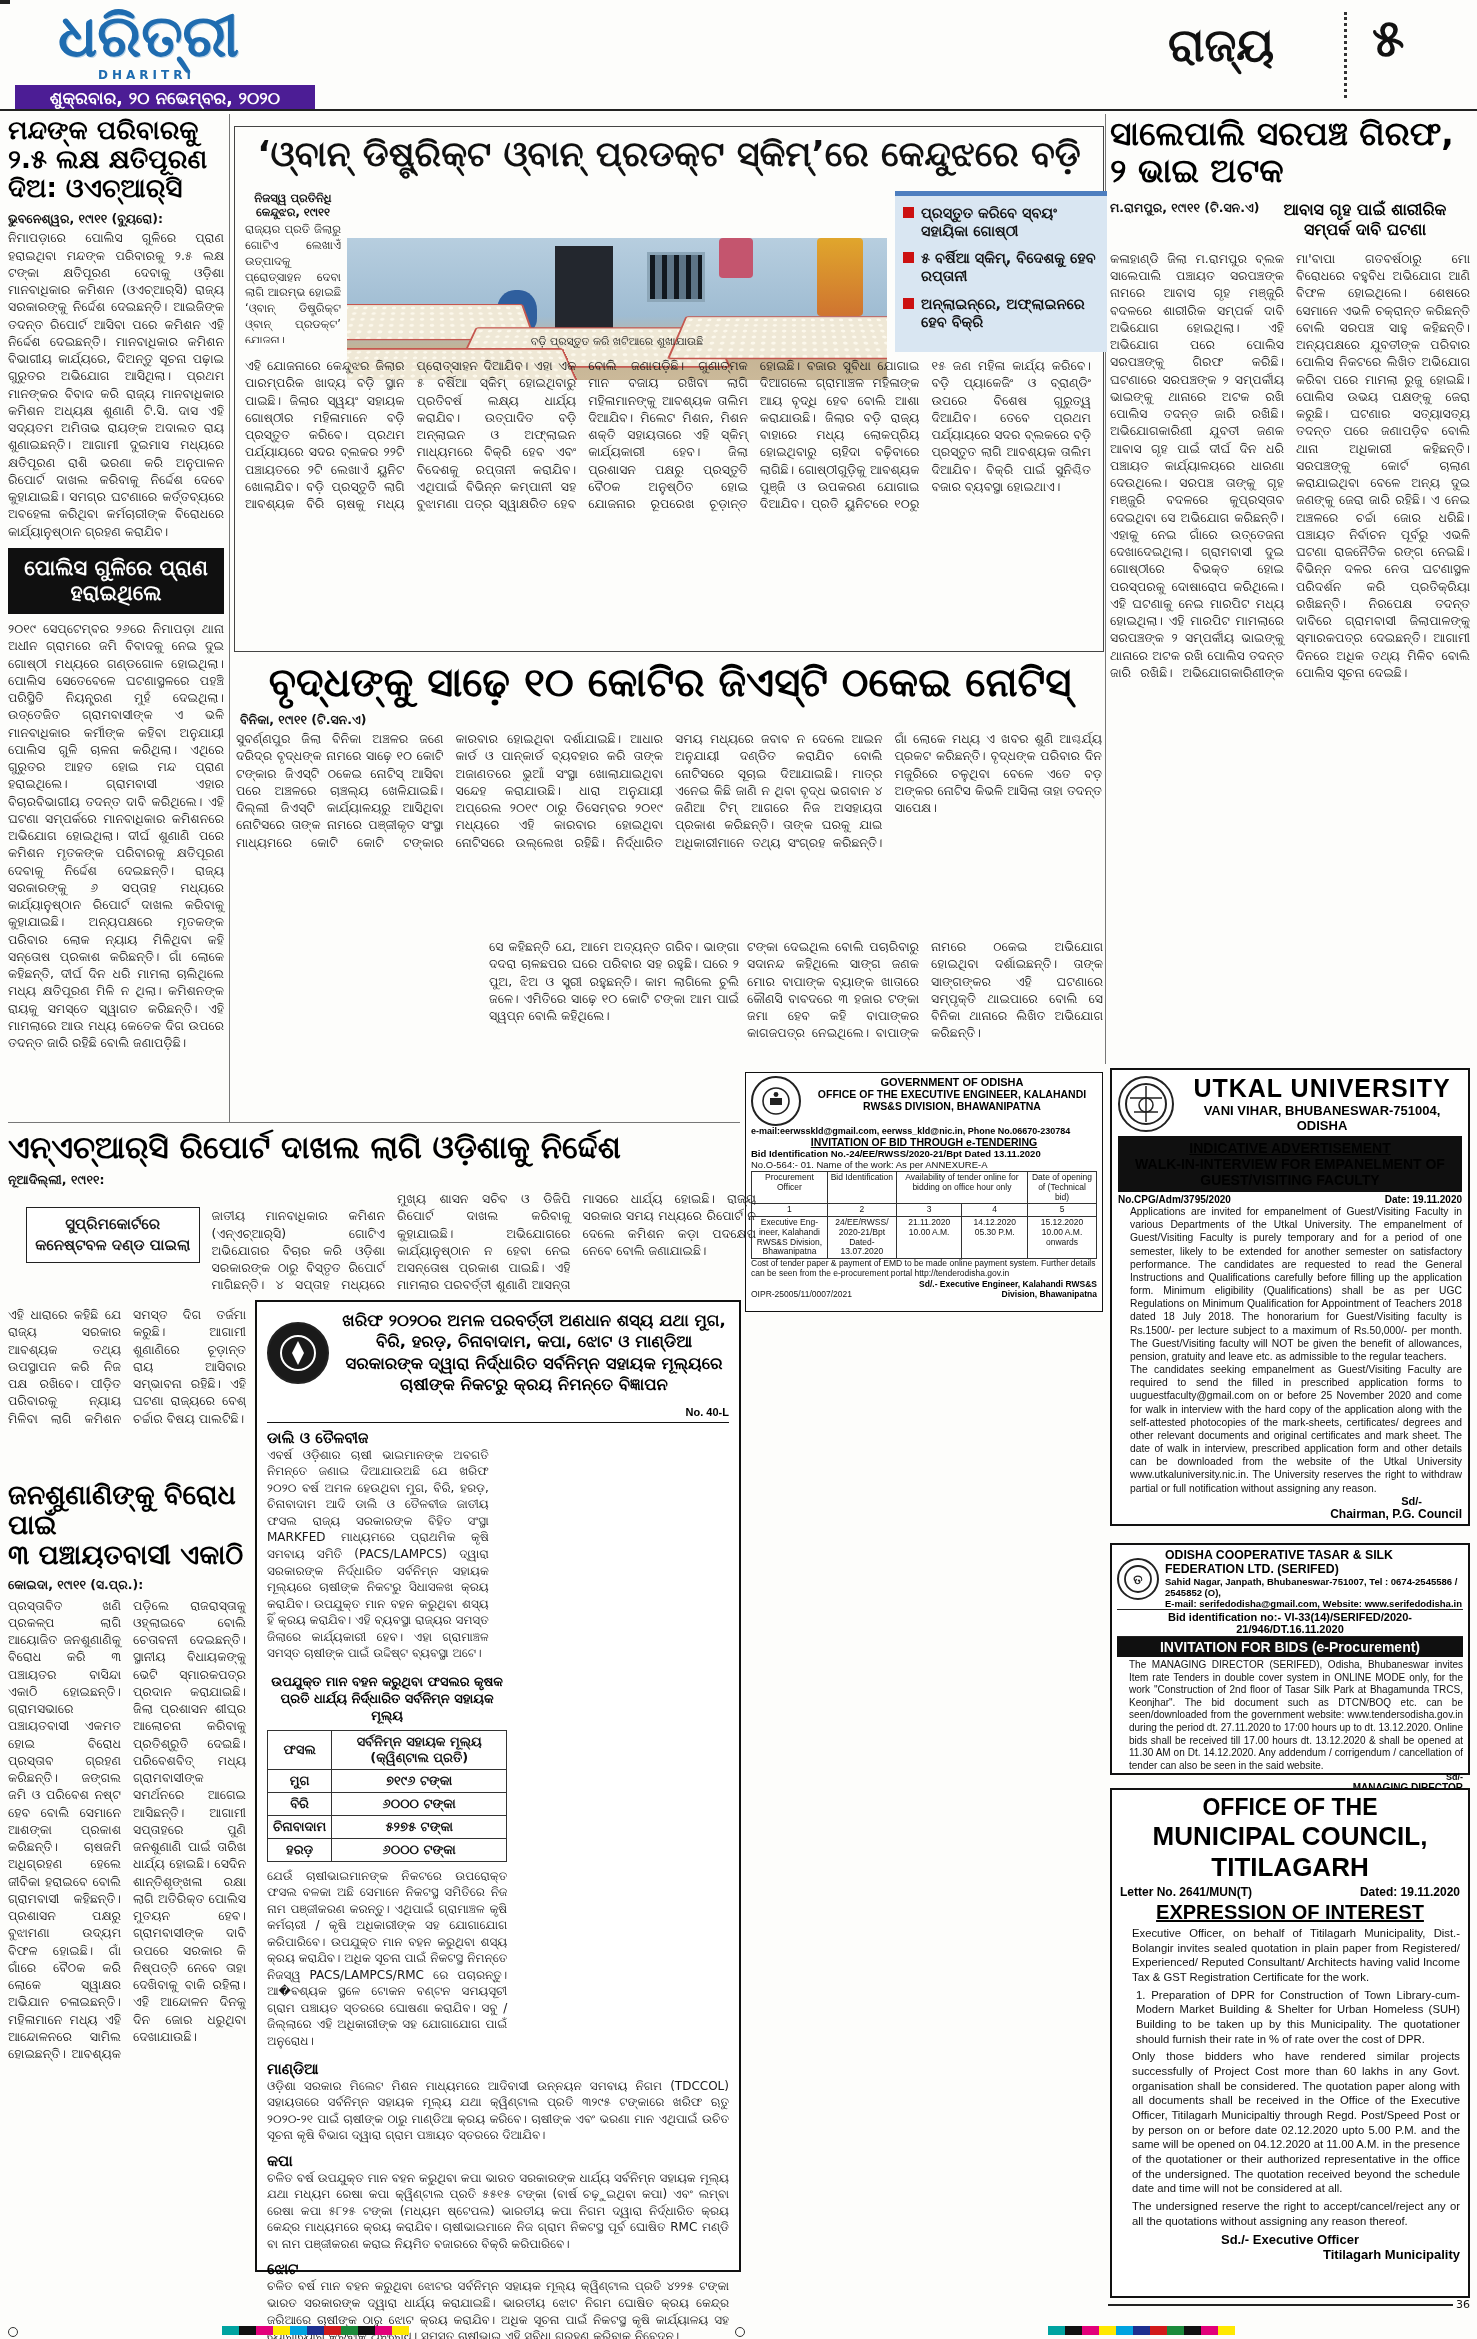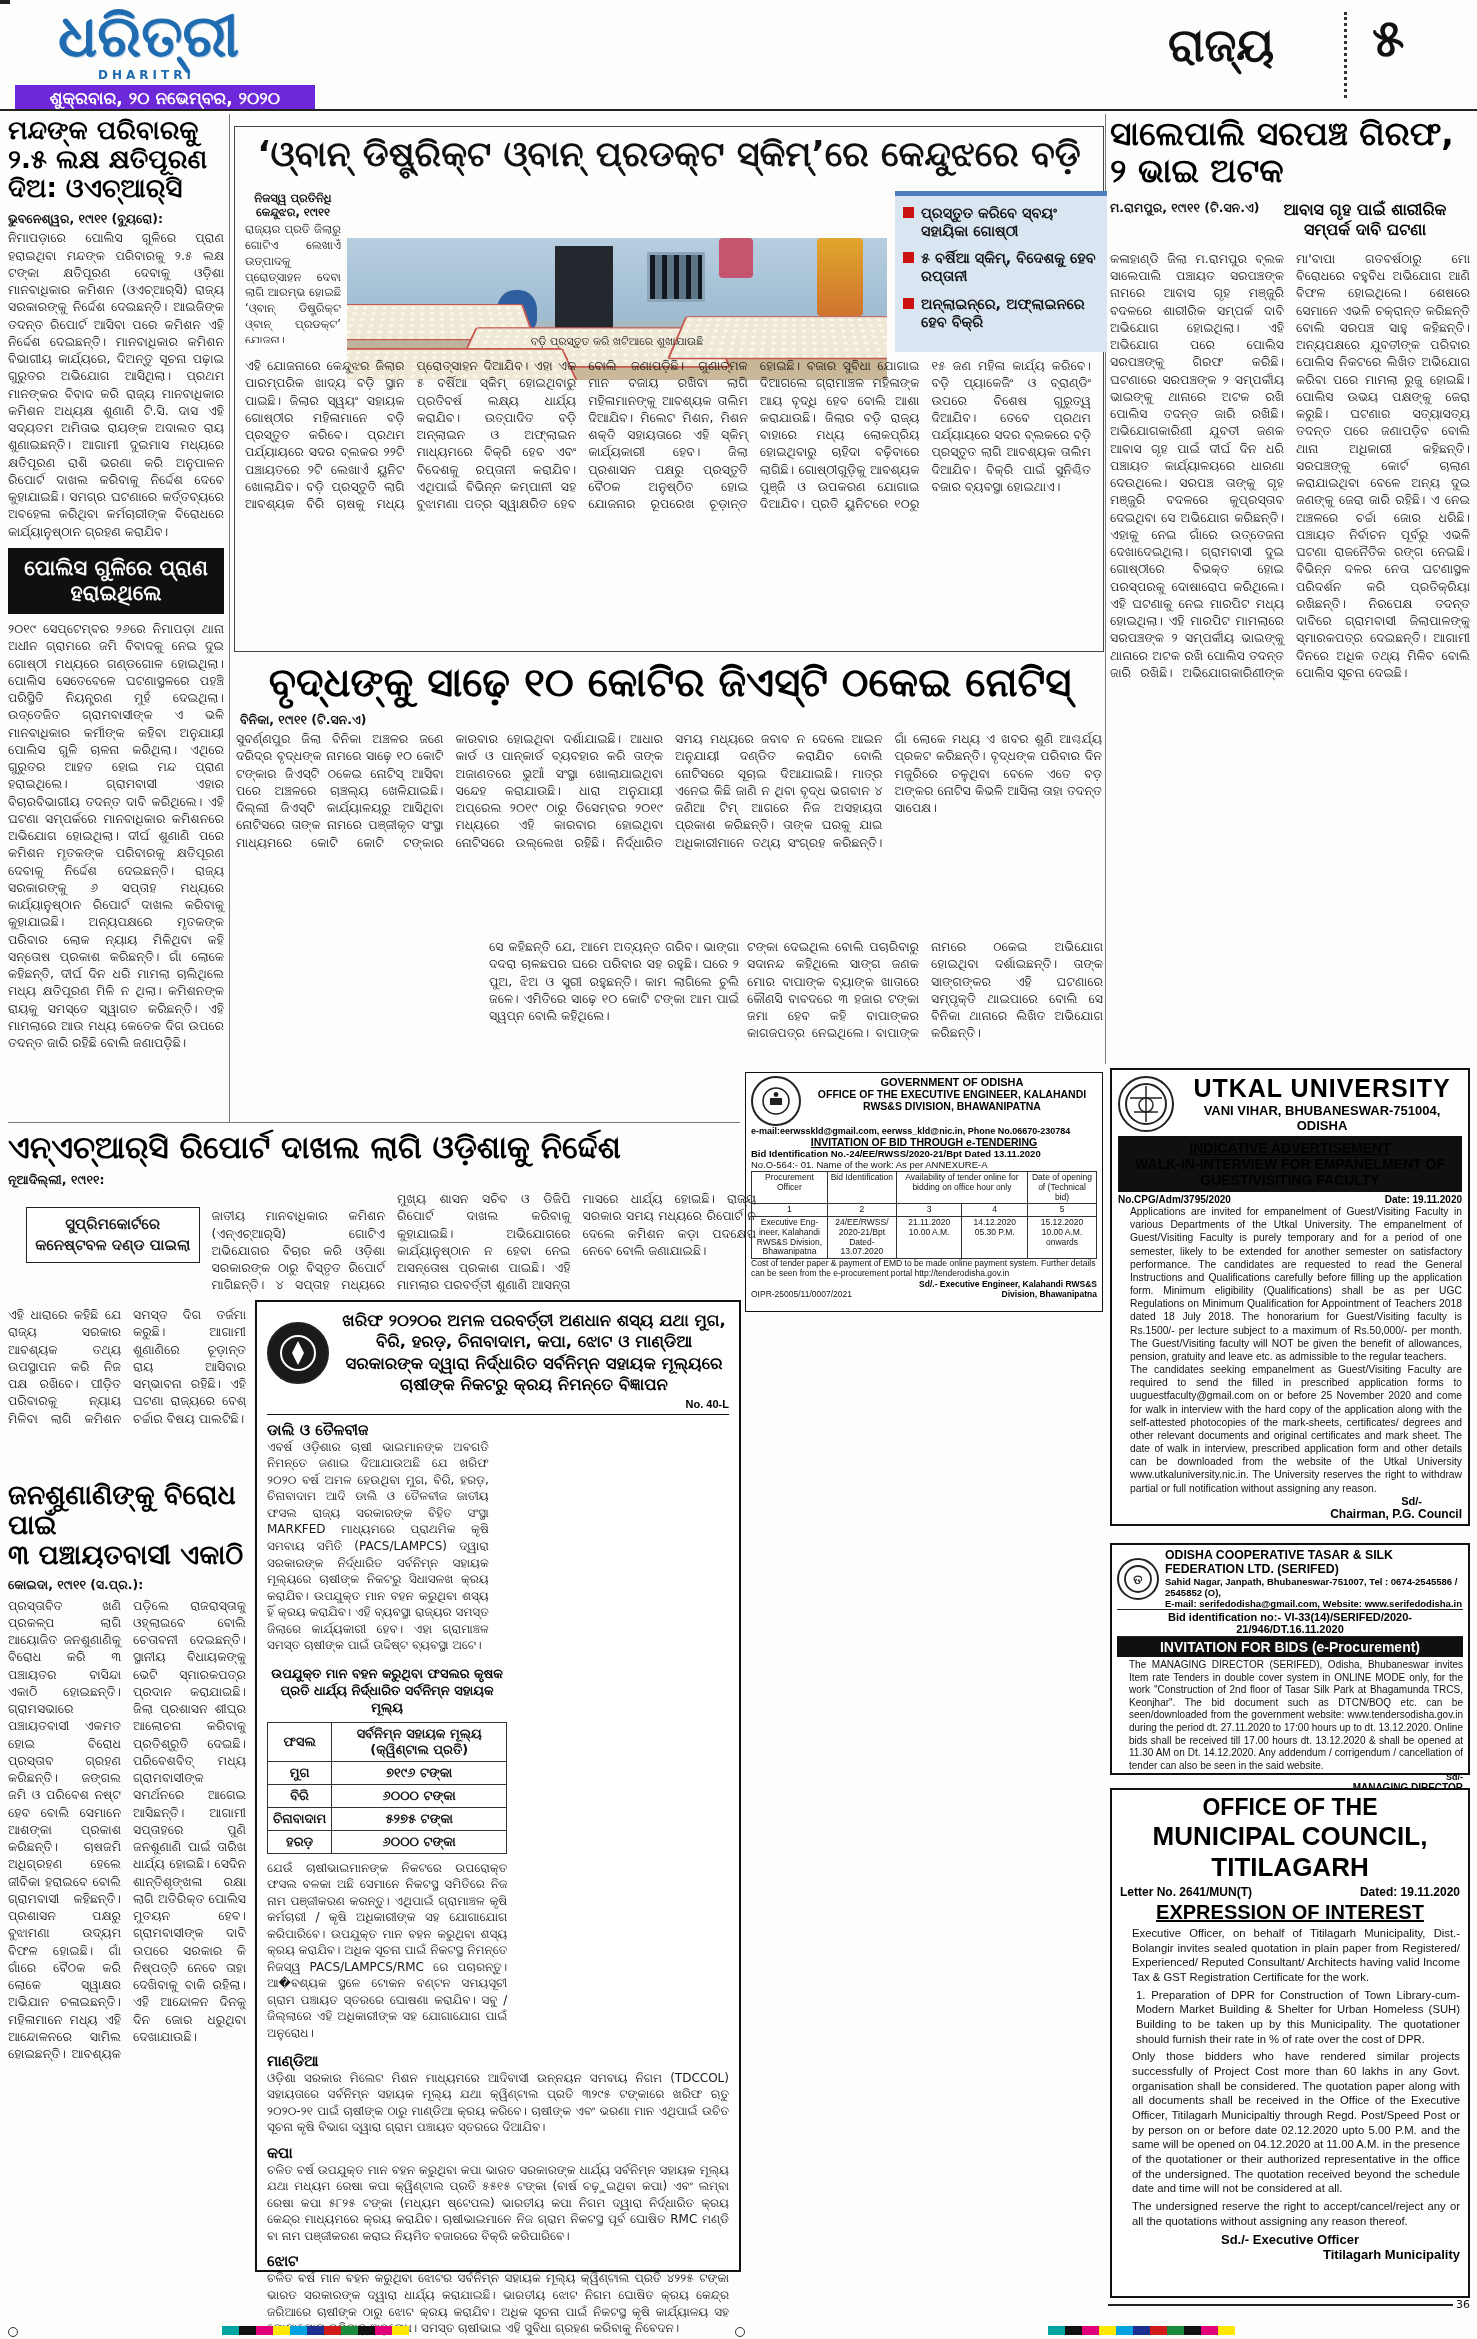--- a/index.html
+++ b/index.html
@@ -10,21 +10,21 @@
   .cols2{column-count:2;column-gap:12px;}
   .cols4{column-count:4;column-gap:12px;}
   .cols5{column-count:5;column-gap:12px;}
   .hl{font-weight:bold;color:#000;}
   .dateline{font-weight:bold;font-size:12.5px;}
   .rule{background:#222;}
   
   .logo-odia{font-size:58px;font-weight:bold;color:#1f6cb0;font-family:"DejaVu Serif","Liberation Serif",serif;
              text-shadow:1px 1px 0 #b9d2e6;}
   .logo-latin{font-size:12px;font-weight:bold;color:#1f6cb0;letter-spacing:4px;}
-  .datebar{background:#6d28d9;color:#fff;font-weight:bold;font-size:17px;display:flex;
+  .datebar{background:#4c1d95;color:#fff;font-weight:bold;font-size:17px;display:flex;
            align-items:center;justify-content:center;}
   .section-name{font-size:46px;font-weight:bold;}
   .page-num{font-size:52px;font-weight:bold;}
   .dotted-div{border-left:3px dotted #333;}
   
   .storybox{border:1px solid #444;}
   .odop-title{font-size:35px;font-weight:bold;text-align:center;line-height:1.1;}
   .bullets{background:#d9e6f2;border-top:5px solid #4d7ebf;padding:8px 8px;}
   .bullet-item{display:flex;gap:7px;font-size:14.5px;font-weight:bold;line-height:1.25;margin-bottom:9px;}
   .bullet-sq{flex:0 0 auto;width:11px;height:11px;background:#cc1111;margin-top:3px;}
@@ -208,21 +208,21 @@
   <div class="abs ad" style="left:255px;top:1300px;width:486px;height:972px;border:2px solid #111;padding:8px 10px;box-sizing:border-box;">
     <div style="display:flex;gap:10px;align-items:center;">
       <div class="emblem" style="width:58px;height:58px;background:#1a1a1a;">
         <svg width="40" height="40" viewBox="0 0 40 40">
             <circle cx="20" cy="20" r="17" fill="#1a1a1a" stroke="#fff" stroke-width="2"></circle>
             <path d="M20 8 L26 20 L20 32 L14 20 Z" fill="#fff"></path>
           </svg>
       </div>
       <div class="hl" style="flex:1;font-size:16.5px;text-align:center;line-height:1.3;">ଖରିଫ ୨୦୨୦ର ଅମଳ ପରବର୍ତ୍ତୀ ଅଣଧାନ ଶସ୍ୟ ଯଥା ମୁଗ, ବିରି, ହରଡ଼, ଚିନାବାଦାମ, କପା, ଝୋଟ ଓ ମାଣ୍ଡିଆ ସରକାରଙ୍କ ଦ୍ୱାରା ନିର୍ଦ୍ଧାରିତ ସର୍ବନିମ୍ନ ସହାୟକ ମୂଲ୍ୟରେ ଚାଷୀଙ୍କ ନିକଟରୁ କ୍ରୟ ନିମନ୍ତେ ବିଜ୍ଞାପନ</div>
     </div>
-    <div class="hl ad-eng" style="text-align:right;font-size:11px;margin-top:2px;">No. 40-L</div>
+    <div class="hl ad-eng" style="text-align:right;font-size:11px;margin-top:10px;">No. 40-L</div>
     <div style="border-top:1.5px solid #111;margin:4px 0 6px;"></div>
 
     <div style="display:flex;gap:12px;flex-direction:column;">
       <div style="width:48%;">
         <div class="hl" style="font-size:15px;">ଡାଲି ଓ ତୈଳବୀଜ</div>
         <div class="bd" style="font-size:12px;">ଏବର୍ଷ ଓଡ଼ିଶାର ଚାଷୀ ଭାଇମାନଙ୍କ ଅବଗତି ନିମନ୍ତେ ଜଣାଇ ଦିଆଯାଉଅଛି ଯେ ଖରିଫ ୨୦୨୦ ବର୍ଷ ଅମଳ ହେଉଥିବା ମୁଗ, ବିରି, ହରଡ଼, ଚିନାବାଦାମ ଆଦି ଡାଲି ଓ ତୈଳବୀଜ ଜାତୀୟ ଫସଲ ରାଜ୍ୟ ସରକାରଙ୍କ ବିହିତ ସଂସ୍ଥା MARKFED ମାଧ୍ୟମରେ ପ୍ରାଥମିକ କୃଷି ସମବାୟ ସମିତି (PACS/LAMPCS) ଦ୍ୱାରା ସରକାରଙ୍କ ନିର୍ଦ୍ଧାରିତ ସର୍ବନିମ୍ନ ସହାୟକ ମୂଲ୍ୟରେ ଚାଷୀଙ୍କ ନିକଟରୁ ସିଧାସଳଖ କ୍ରୟ କରାଯିବ। ଉପଯୁକ୍ତ ମାନ ବହନ କରୁଥିବା ଶସ୍ୟ ହିଁ କ୍ରୟ କରାଯିବ। ଏହି ବ୍ୟବସ୍ଥା ରାଜ୍ୟର ସମସ୍ତ ଜିଲାରେ କାର୍ଯ୍ୟକାରୀ ହେବ। ଏହା ଗ୍ରାମାଞ୍ଚଳ ସମସ୍ତ ଚାଷୀଙ୍କ ପାଇଁ ଉଦ୍ଦିଷ୍ଟ ବ୍ୟବସ୍ଥା ଅଟେ।</div>
       </div>
       <div style="width:52%;">
         <div class="hl center" style="font-size:13px;line-height:1.3;">ଉପଯୁକ୍ତ ମାନ ବହନ କରୁଥିବା ଫସଲର କୃଷକ ପ୍ରତି ଧାର୍ଯ୍ୟ ନିର୍ଦ୍ଧାରିତ ସର୍ବନିମ୍ନ ସହାୟକ ମୂଲ୍ୟ</div>
         <table class="msp" style="margin-top:5px;">

